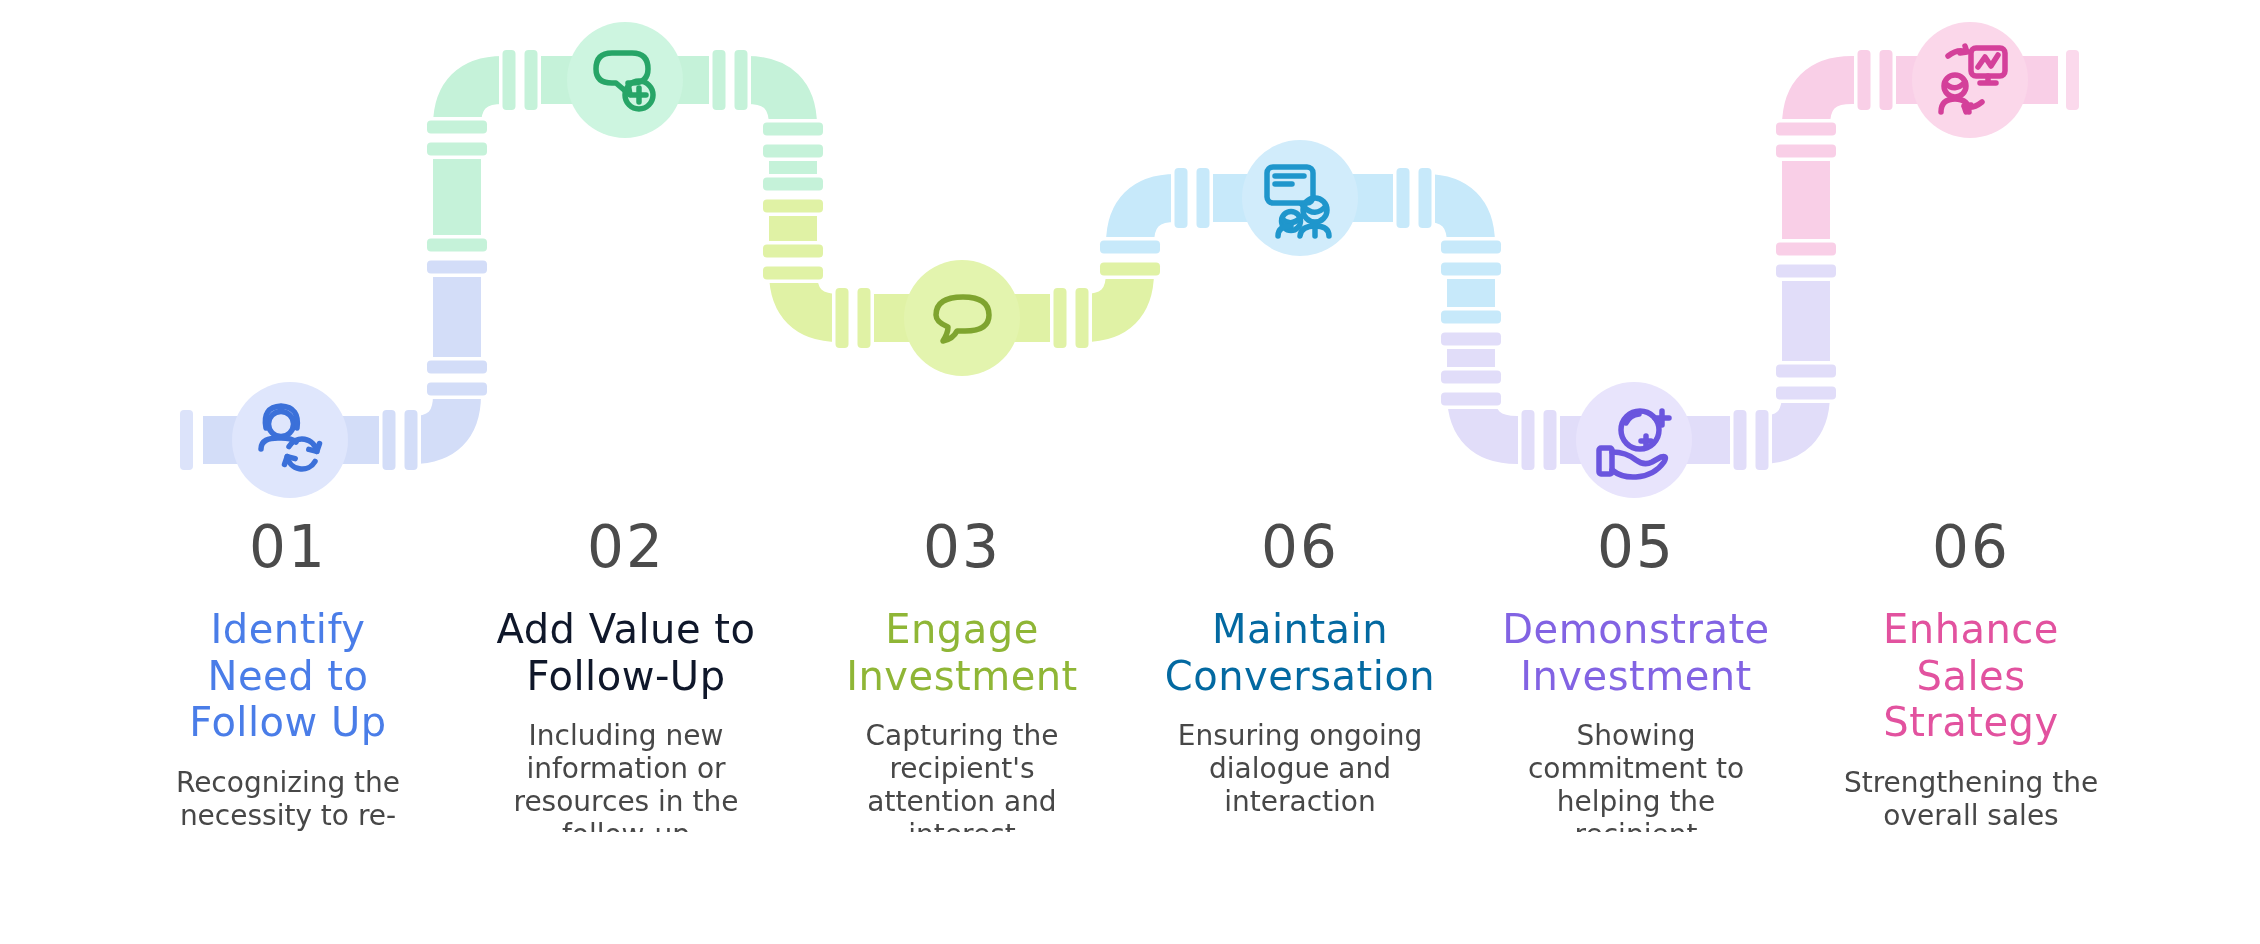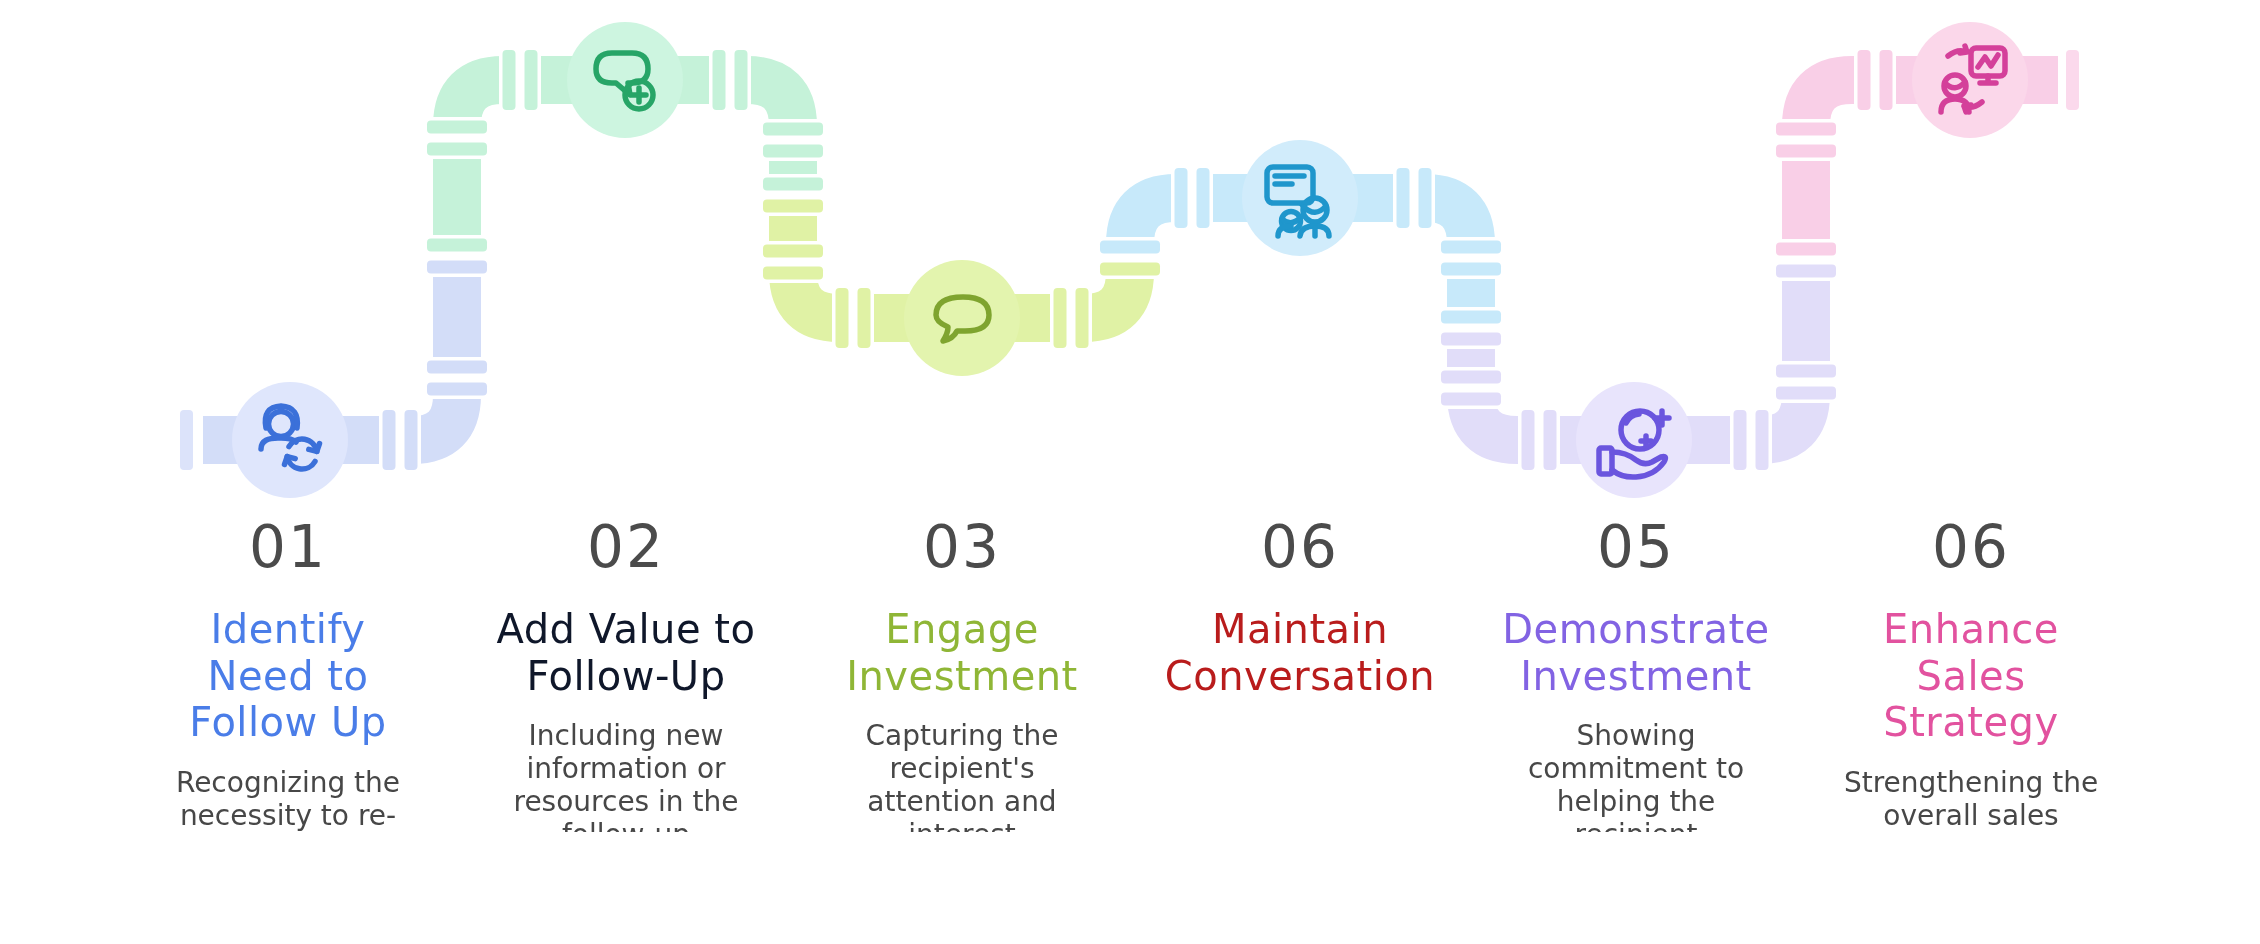--- a/index.html
+++ b/index.html
@@ -264,22 +264,25 @@
     <div class="num">03</div>
     <div class="title" style="color: rgb(143, 182, 54);">Engage
 Investment</div>
     <div class="desc">Capturing the
 recipient's
 attention and
 interest</div>
   </div>
   <div class="col" style="left:1135px">
     <div class="num">06</div>
-    <div class="title" style="color: #b91c1c;">Maintain
+    <div class="title" style="color: #0369a1;">Maintain
 Conversation</div>
+    <div class="desc">Ensuring ongoing
+dialogue and
+interaction</div>
   </div>
   <div class="col" style="left:1471px">
     <div class="num">05</div>
     <div class="title" style="color: rgb(130, 99, 227);">Demonstrate
 Investment</div>
     <div class="desc">Showing
 commitment to
 helping the
 recipient</div>
   </div>

